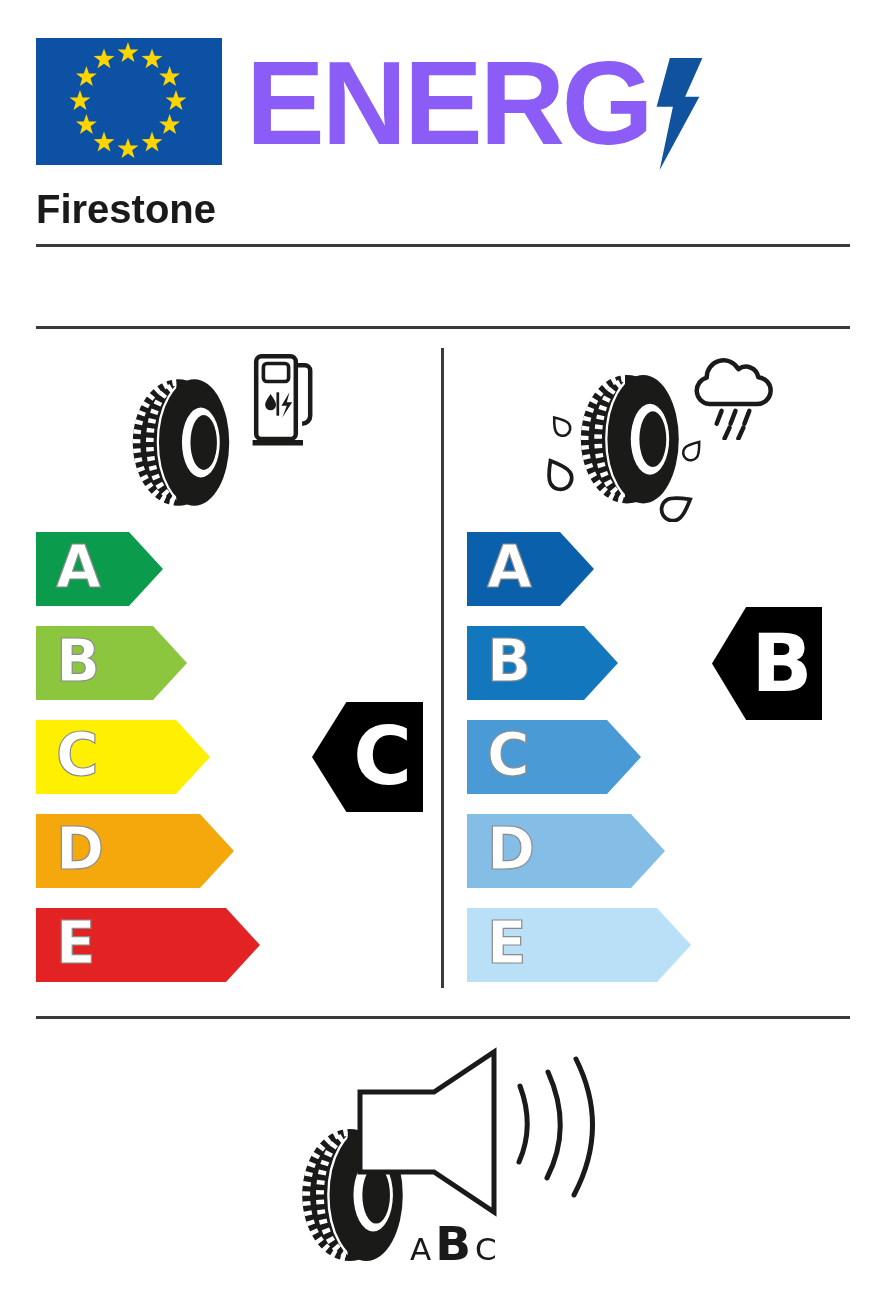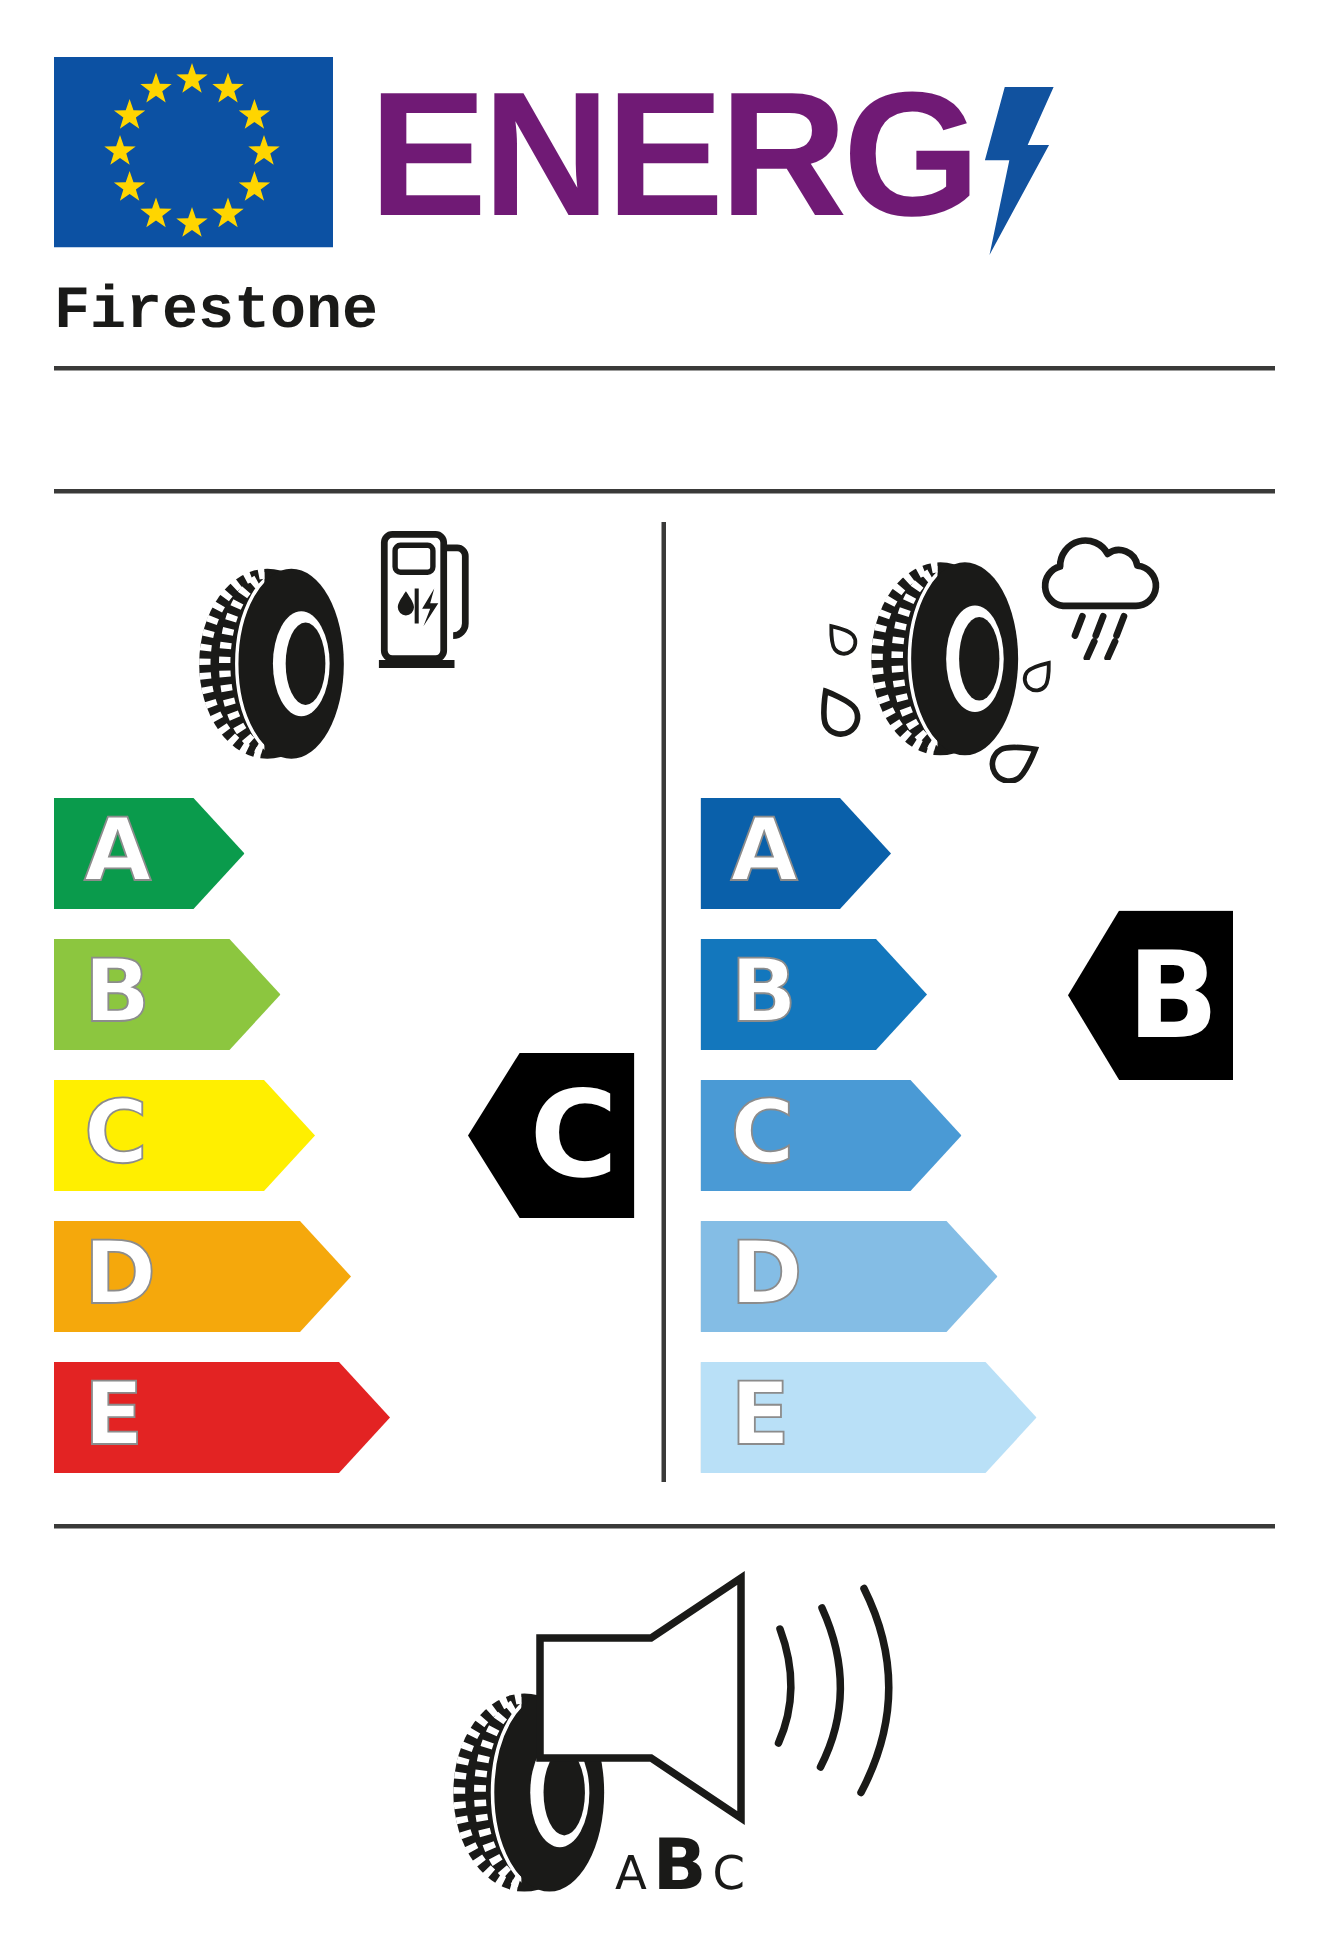--- a/index.html
+++ b/index.html
@@ -7,27 +7,27 @@
     position:relative;width:886px;height:1299px;background:#fff;
     font-family:"Liberation Sans",sans-serif;overflow:hidden;
   }
   .abs{position:absolute;}
 
   
   #eu-flag{left:36px;top:38px;}
   #energ-logo{left:246px;top:44px;display:flex;align-items:flex-start;}
   #energ-text{
     font-family:"Liberation Sans",sans-serif;font-weight:bold;
-    font-size:118px;line-height:1;letter-spacing:-3px;color:#701a75;
+    font-size:118px;line-height:1;letter-spacing:-3px;color:#8b5cf6;
   }
   #energ-bolt{margin-left:2px;margin-top:14px;}
 
   
   #brand-name{
-    left:36px;top:186px;font-family:Liberation Mono, monospace;
+    left:36px;top:186px;font-family:Liberation Sans, sans-serif;
     font-weight:bold;font-size:40px;color:#1a1a18;line-height:1.15;
   }
 
   
   .hline{left:36px;width:814px;height:3px;background:#3a3a39;}
   #hline-1{top:244px;} #hline-2{top:326px;} #hline-3{top:1016px;}
   #vdivider{left:441px;top:348px;width:3px;height:640px;background:#3a3a39;}
 
   
   #fuel-tire{left:129px;top:374px;}

